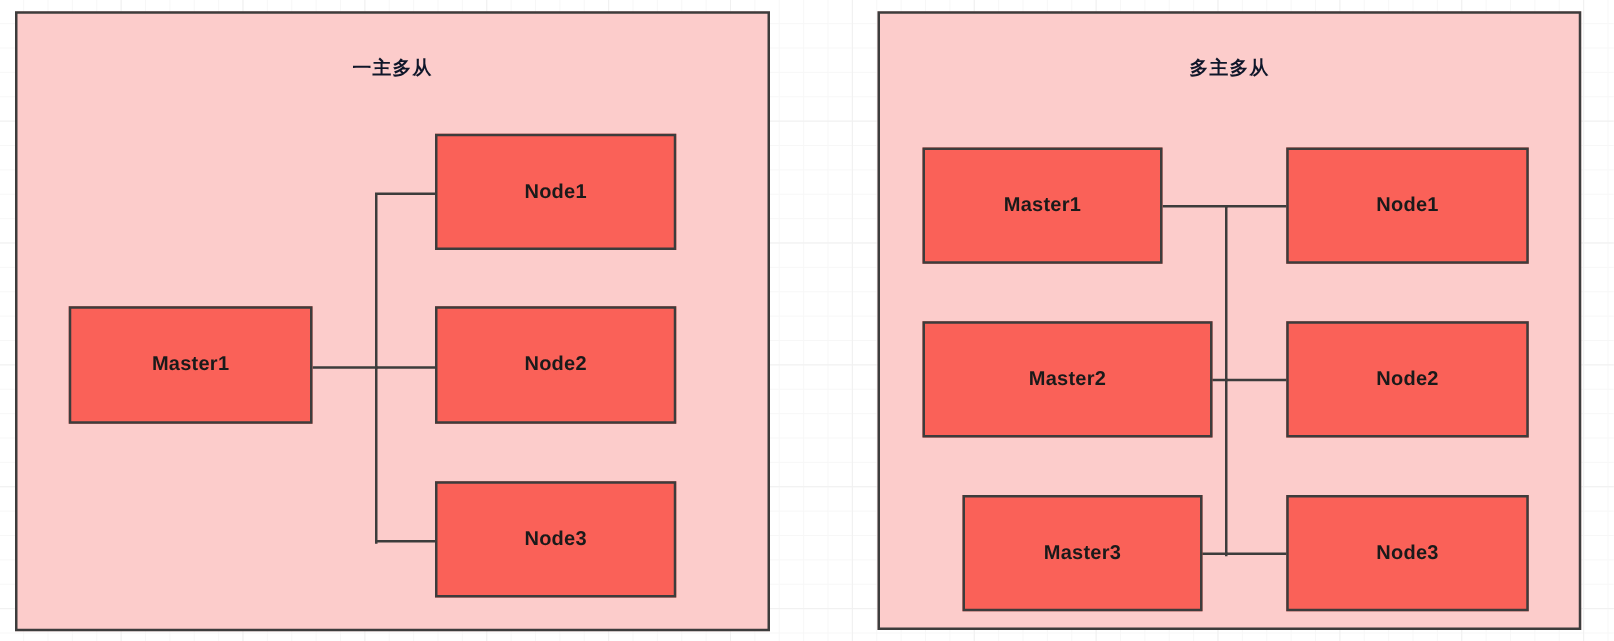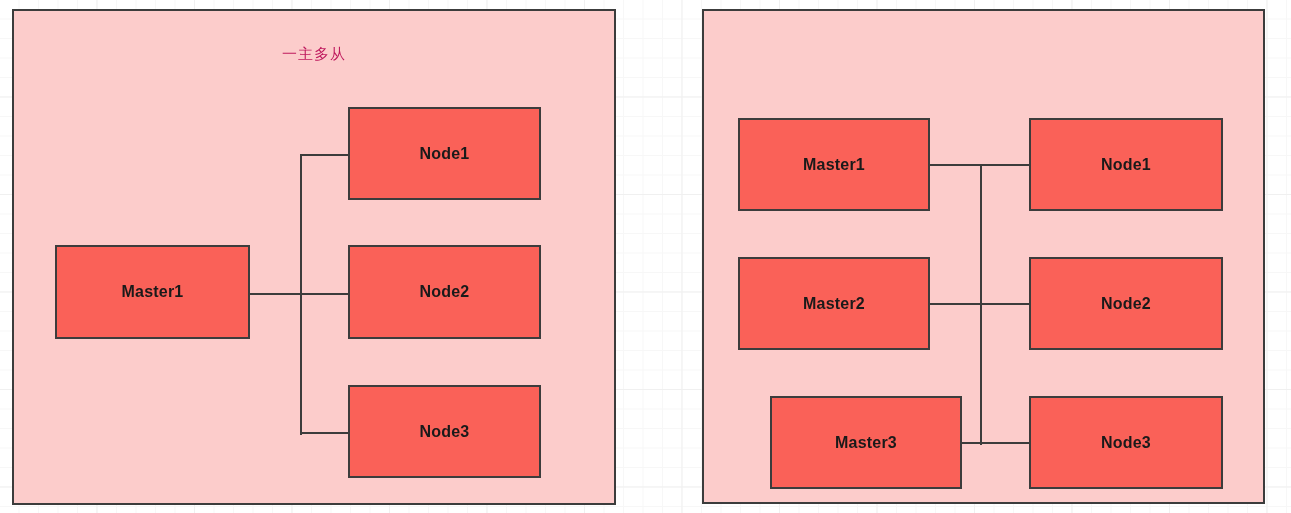--- a/index.html
+++ b/index.html
@@ -35,22 +35,22 @@
     box-sizing: border-box;
     background-color: #fccccb;
     border: 2px solid #3c3c3c;
   }
   .panel-title {
     position: absolute;
     left: 0;
     right: 0;
     text-align: center;
     font-size: 15px;
-    font-weight: normal;
-    color: #be185d;
+    font-weight: bold;
+    color: #0f172a;
     letter-spacing: 1px;
     white-space: nowrap;
   }
   .node-box {
     position: absolute;
     box-sizing: border-box;
     background-color: #fa6158;
     border: 2px solid #3c3c3c;
     display: flex;
     align-items: center;
@@ -99,36 +99,37 @@
     <div class="node-box" style="left:334px; top:234px; width:193px; height:94px;">
       <span class="node-label">Node2</span>
     </div>
     <div class="node-box" style="left:334px; top:374px; width:193px; height:93px;">
       <span class="node-label">Node3</span>
     </div>
   </div>
 
   <div class="panel" style="left:702px; top:9px; width:563px; height:495px;">
 
+    <div class="panel-title" style="top:34px;">多主多从</div>
 
     <div class="conn-v" style="left:276px; top:154px; height:280px;"></div>
 
     <div class="conn-h" style="left:226px; top:153px; width:52px;"></div>
     <div class="conn-h" style="left:276px; top:153px; width:51px;"></div>
 
     <div class="conn-h" style="left:226px; top:292px; width:52px;"></div>
     <div class="conn-h" style="left:276px; top:292px; width:51px;"></div>
 
     <div class="conn-h" style="left:226px; top:431px; width:52px;"></div>
     <div class="conn-h" style="left:276px; top:431px; width:51px;"></div>
 
     <div class="node-box" style="left:34px; top:107px; width:192px; height:93px;">
       <span class="node-label">Master1</span>
     </div>
-    <div class="node-box" style="left:34px; top:246px; width:192px; height:93px;">
+    <div class="node-box" style="left:34px; top:246px; width:232px; height:93px;">
       <span class="node-label">Master2</span>
     </div>
     <div class="node-box" style="left:34px; top:385px; width:192px; height:93px;margin-left:32px;">
       <span class="node-label">Master3</span>
     </div>
 
     <div class="node-box" style="left:325px; top:107px; width:194px; height:93px;">
       <span class="node-label">Node1</span>
     </div>
     <div class="node-box" style="left:325px; top:246px; width:194px; height:93px;">

